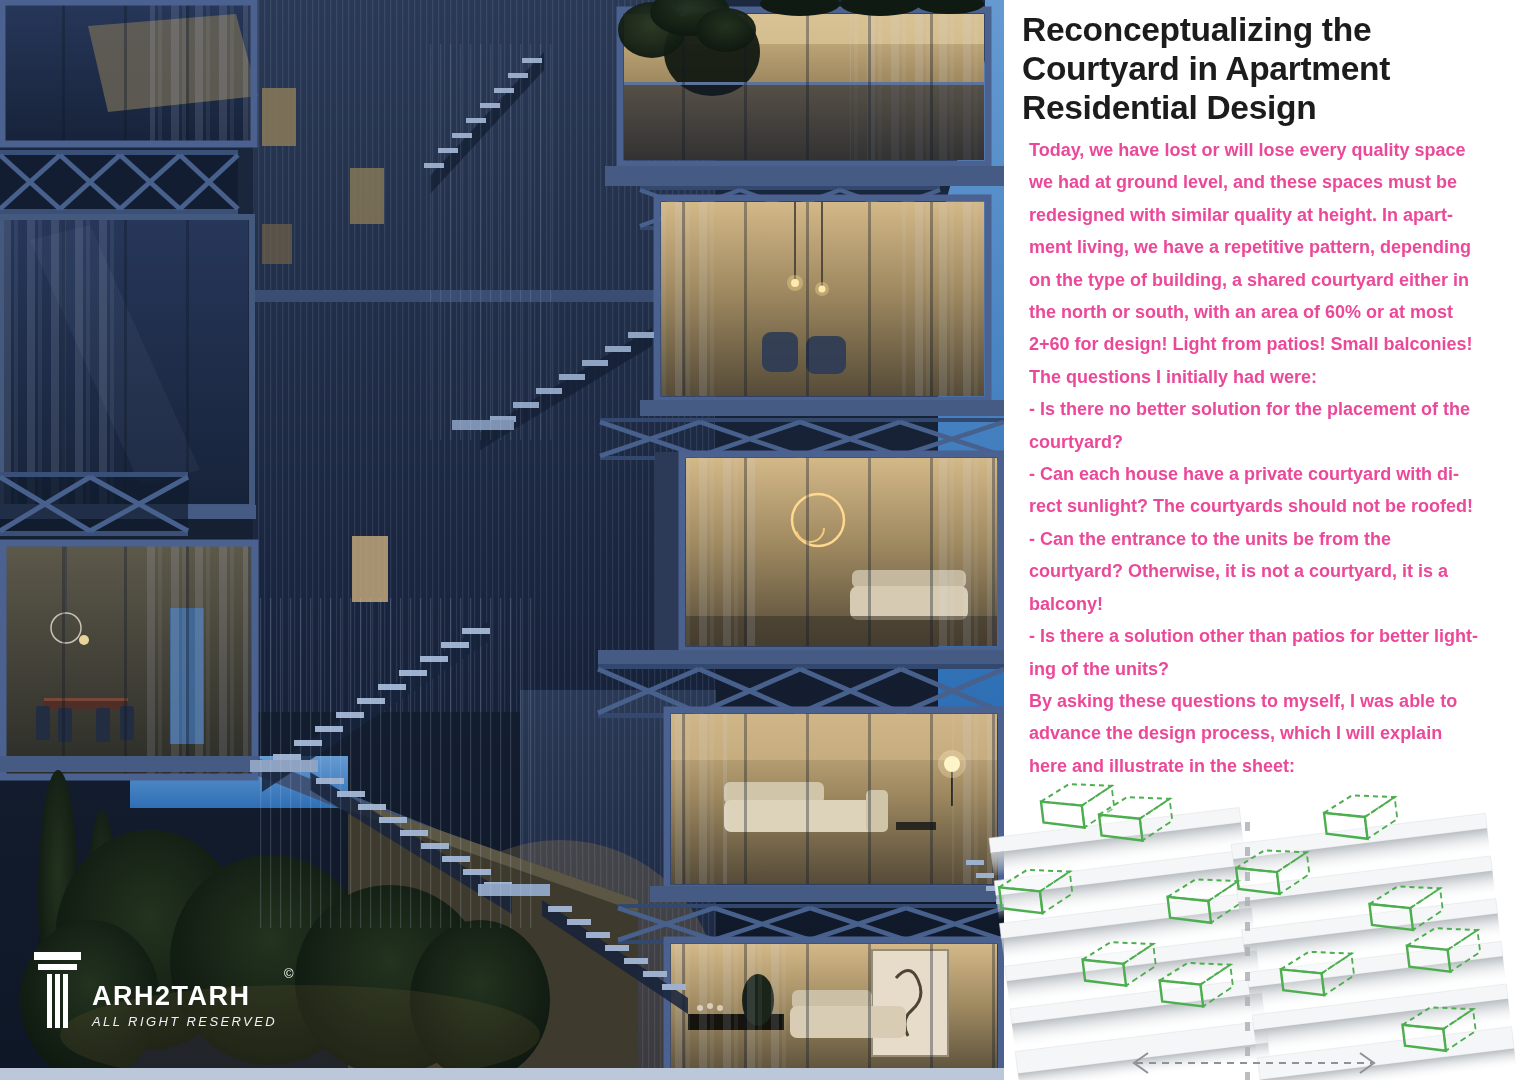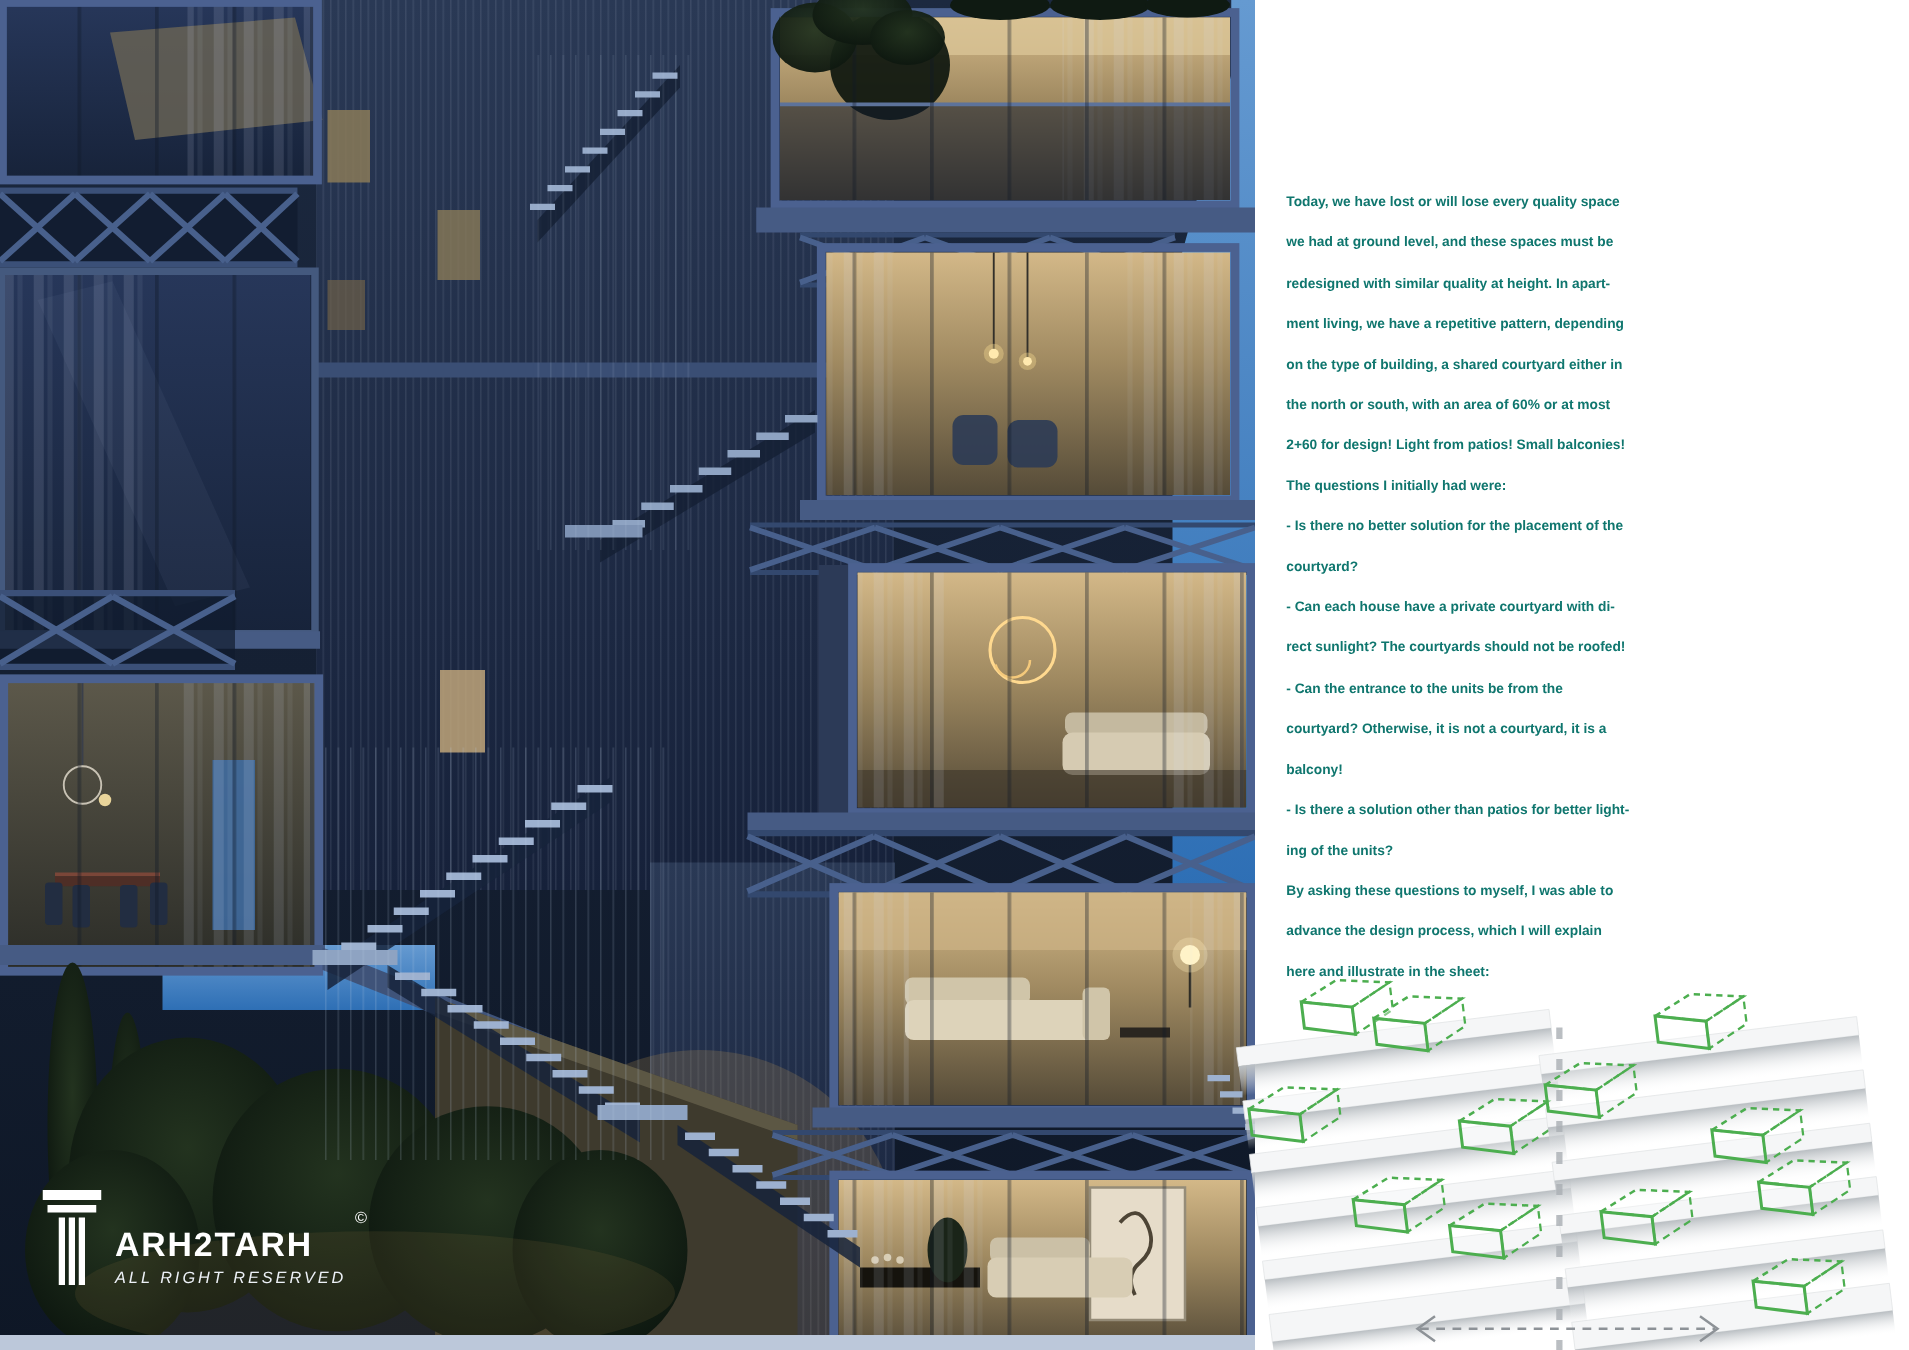--- a/index.html
+++ b/index.html
@@ -7,22 +7,22 @@
     --frame-blue:#4b6190; --warm-light:#d3b888; --stair-light:#9db1cf;
     --accent-green:#4cae4f; --diagram-grey:#c6cacd; --arrow-grey:#8d9297; --bottom-strip:#bcc8da;
   }
   html,body{margin:0;padding:0;}
   body{font-family:"Liberation Sans", sans-serif;}
   .page{position:relative;width:1527px;height:1080px;background:var(--panel-bg);overflow:hidden;}
   .render-svg{position:absolute;left:0;top:0;}
   
   .title{position:absolute;left:1022px;top:10px;width:492px;font-size:33.5px;font-weight:bold;
          line-height:39px;letter-spacing:-0.3px;color:var(--text);white-space:pre-line;margin:0;}
-  .body-text{position:absolute;left:1029px;top:146px;width:492px;font-size:11px;font-weight:bold;
-         line-height:32.4px;color:#0f766e;white-space:pre-line;}
+  .body-text{position:absolute;left:1029px;top:134px;width:492px;font-size:18px;font-weight:bold;
+         line-height:32.4px;color:#ec4899;white-space:pre-line;}
   
   .logo{position:absolute;left:34px;top:952px;display:flex;align-items:flex-end;gap:10px;color:#fff;z-index:5;}
   .logo-text{display:flex;flex-direction:column;}
   .brand{font-size:27px;font-weight:bold;letter-spacing:1.5px;line-height:1;position:relative;}
   .copyright{position:absolute;right:-18px;top:-16px;font-size:13px;font-weight:normal;}
   .tagline{font-size:13px;letter-spacing:2.4px;margin-top:5px;color:#edf1f7;line-height:1;font-style:italic;}
   
   .diagram{position:absolute;overflow:visible;}
   .diagram-divider{position:absolute;left:1245px;top:822px;width:5px;height:258px;opacity:.8;
      background:repeating-linear-gradient(180deg,#a9aeb3 0 9px,transparent 9px 25px);}
@@ -352,20 +352,23 @@
       <rect x="29" y="22" width="5" height="54" fill="#fff"></rect>
     </svg>
     <div class="logo-text">
       <div class="brand">
         <span>ARH2TARH</span><span class="copyright">©</span>
       </div>
       <div class="tagline">ALL RIGHT RESERVED</div>
     </div>
   </div>
 
+  <h1 class="title">Reconceptualizing the
+Courtyard in Apartment
+Residential Design</h1>
   <div class="body-text">Today, we have lost or will lose every quality space
 we had at ground level, and these spaces must be
 redesigned with similar quality at height. In apart-
 ment living, we have a repetitive pattern, depending
 on the type of building, a shared courtyard either in
 the north or south, with an area of 60% or at most
 2+60 for design! Light from patios! Small balconies!
 The questions I initially had were:
 - Is there no better solution for the placement of the
 courtyard?

